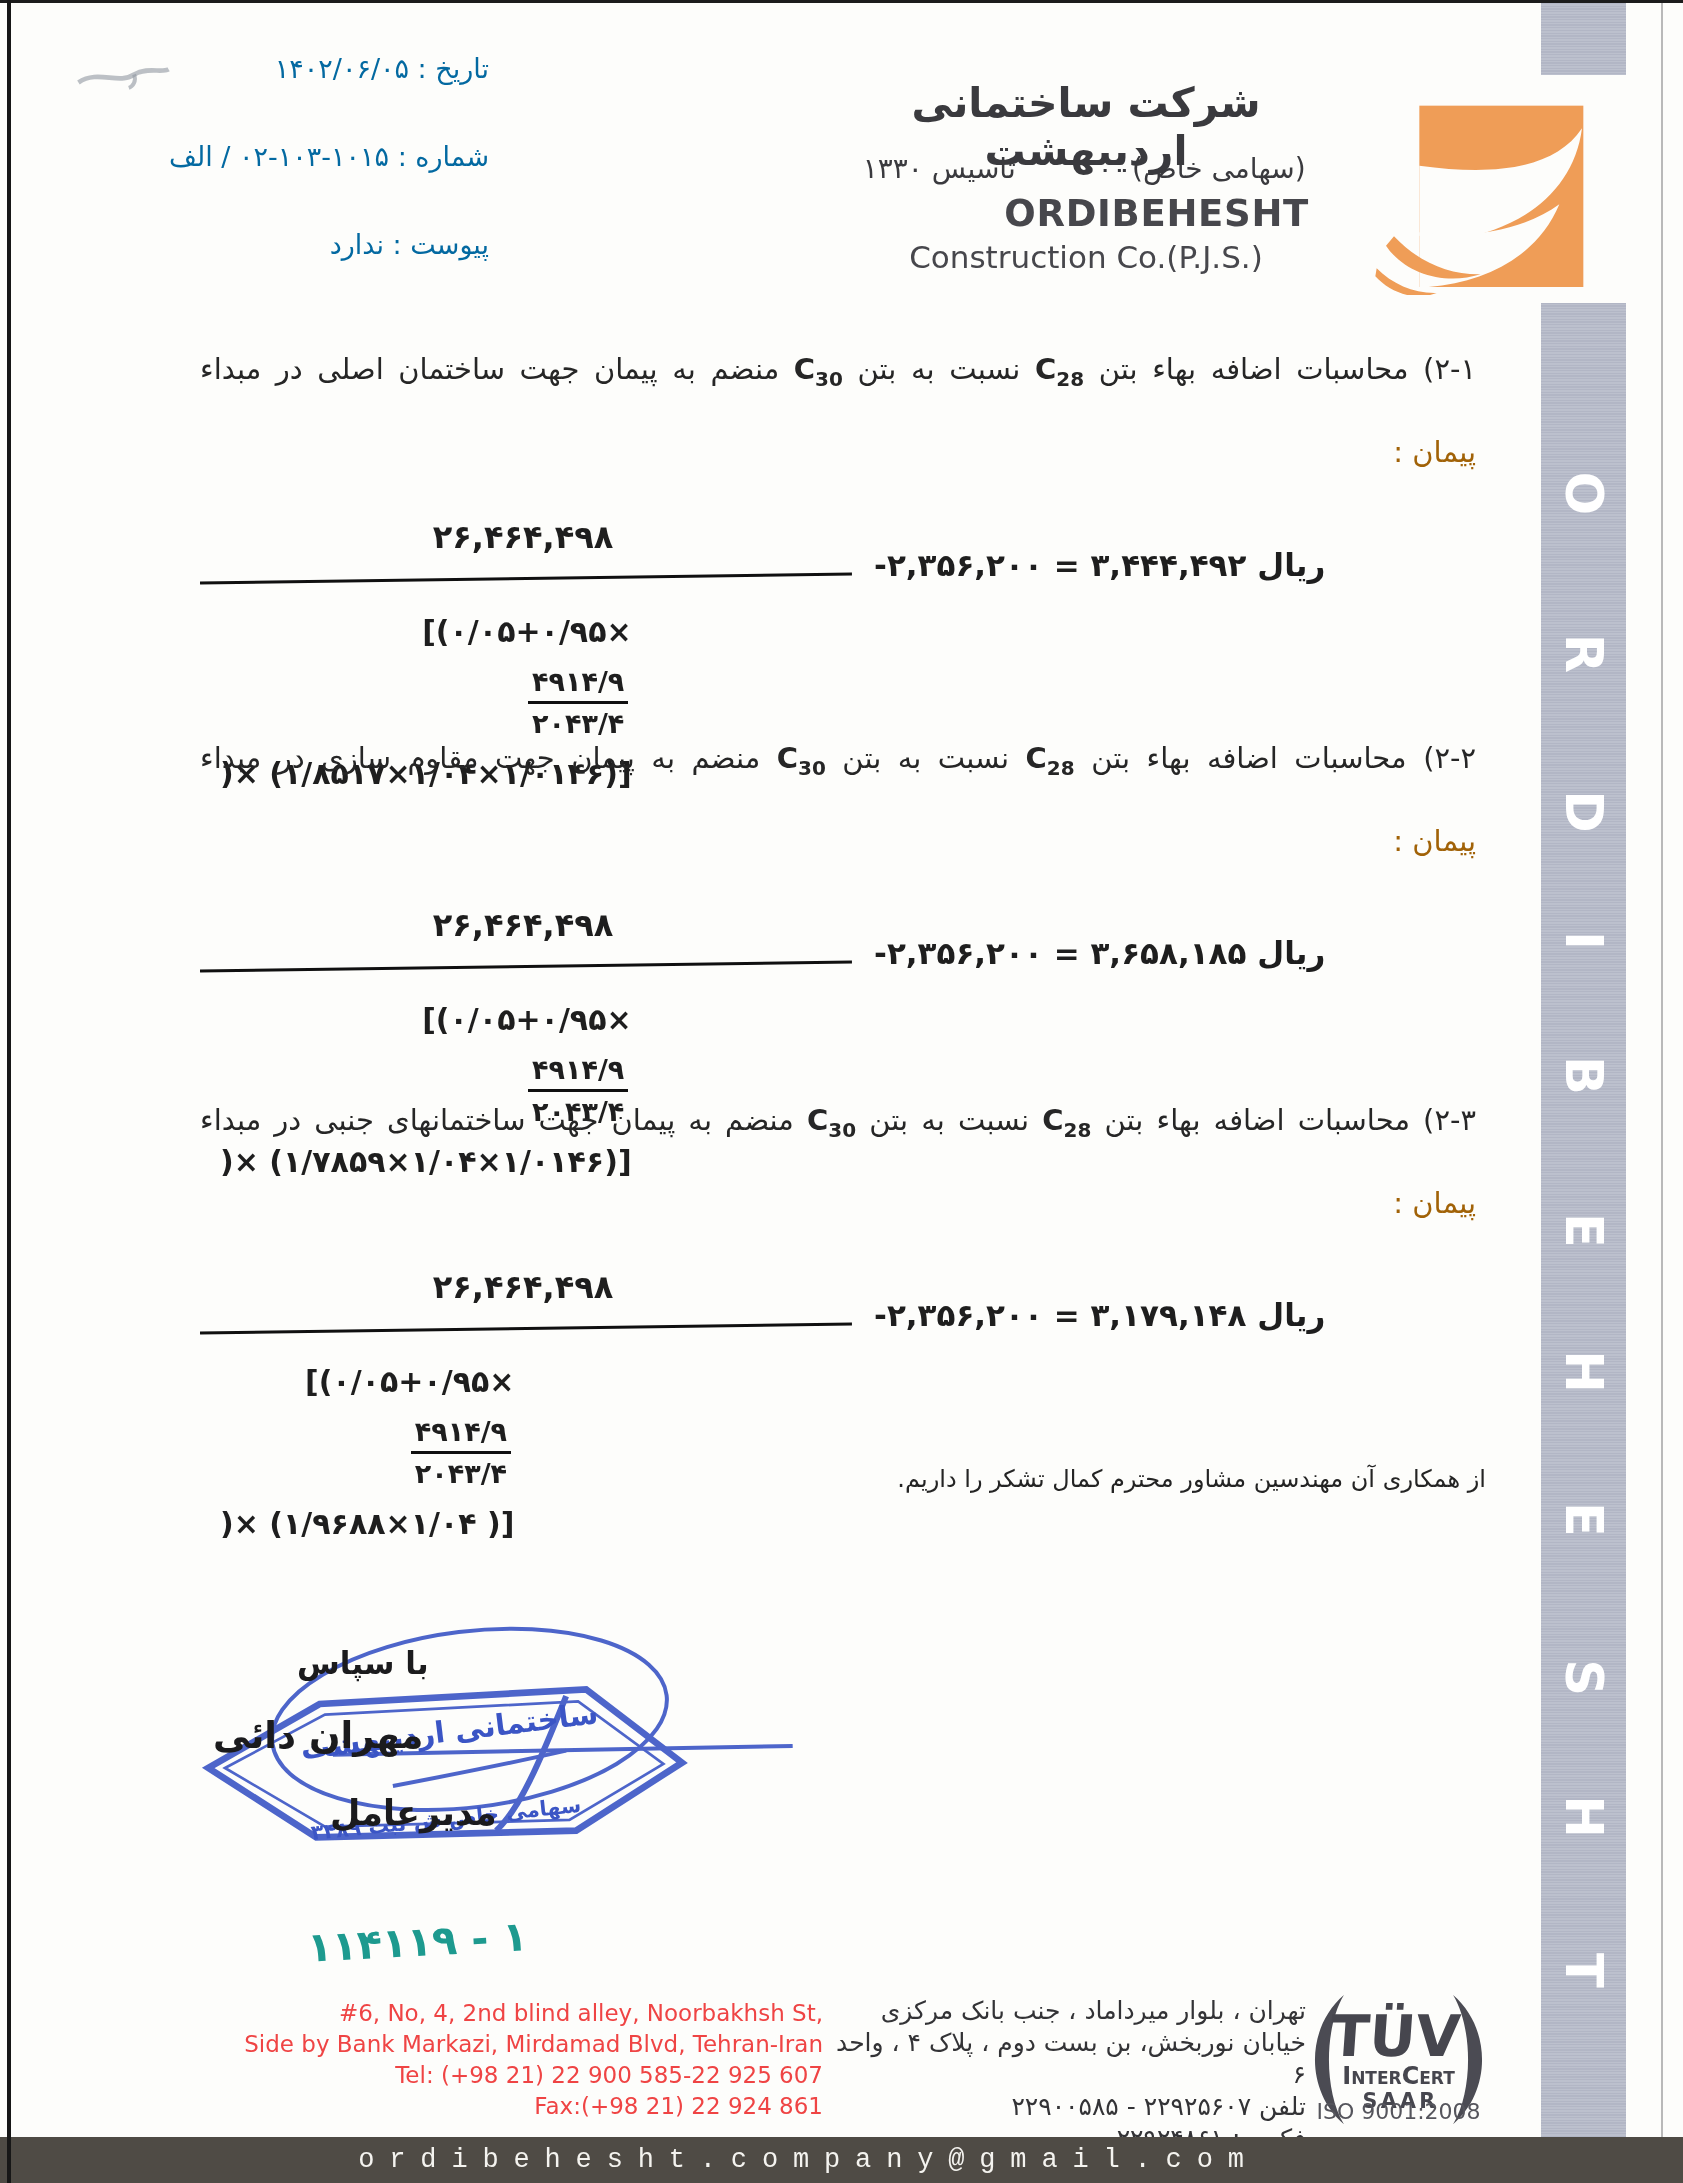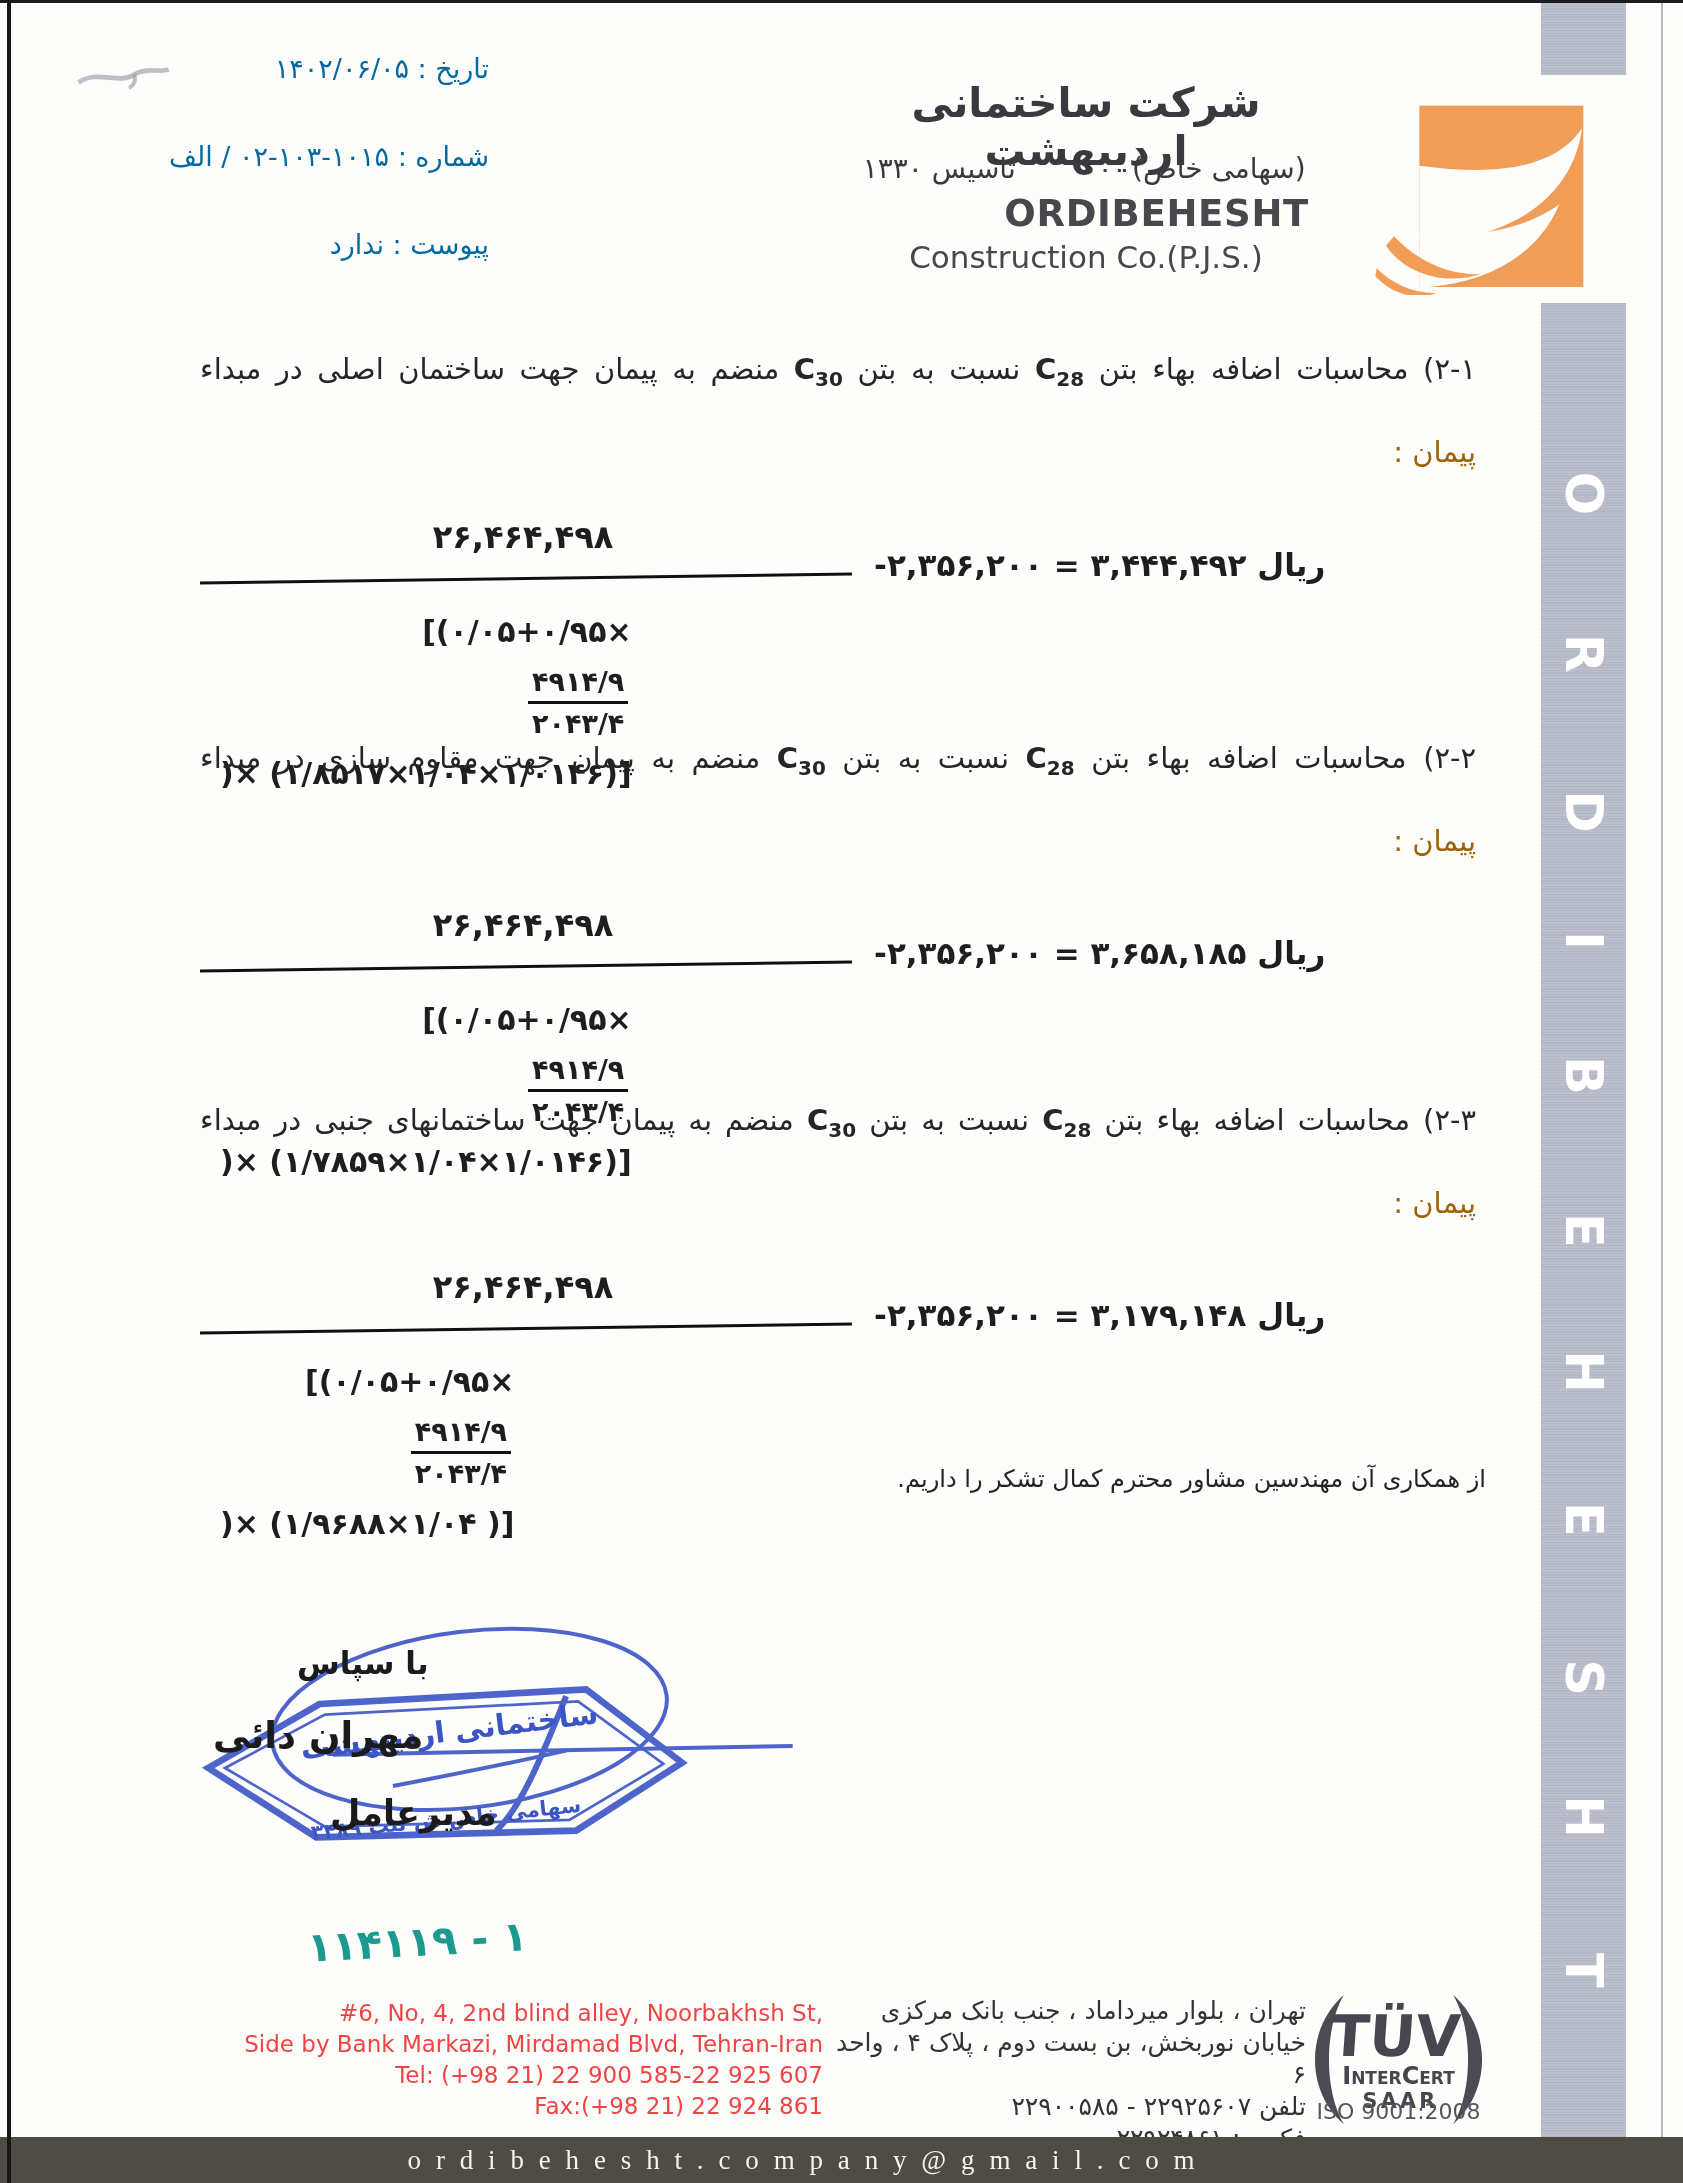--- a/index.html
+++ b/index.html
@@ -60,21 +60,21 @@
     left:307px;top:1918px;font-size:41px;font-weight:600;letter-spacing:6.7px;
     transform:rotate(-3deg);direction:ltr;z-index:3;
   }
   
   .foot-en{left:187px;top:1998px;width:636px;text-align:right;font-size:23px;line-height:31px;color:#ef4444;}
   .foot-fa{left:836px;top:1995px;width:470px;direction:rtl;text-align:right;font-size:25px;line-height:32px;color:#333336;}
   .iso{left:1292px;top:2099px;width:213px;text-align:center;font-size:22px;color:#55555c;}
   .botbar{left:0;top:2137px;width:1683px;height:47px;background:#4f4b45;z-index:5;}
   .botbar .email{
     display:block;text-align:center;padding-right:100px;line-height:47px;
-    color:#f4f3ef;font-size:27px;letter-spacing:0.55em;font-family:Liberation Serif, serif;margin-left:34px;
+    color:#f4f3ef;font-size:27px;letter-spacing:0.55em;font-family:Liberation Mono, monospace;margin-left:34px;
   }
   svg text{font-family:"DejaVu Sans",sans-serif;}
 </style>
 </head>
 <body>
 
 <div class="abs edge-top"></div>
 <div class="abs edge-left"></div>
 <div class="abs edge-right"></div>
 

